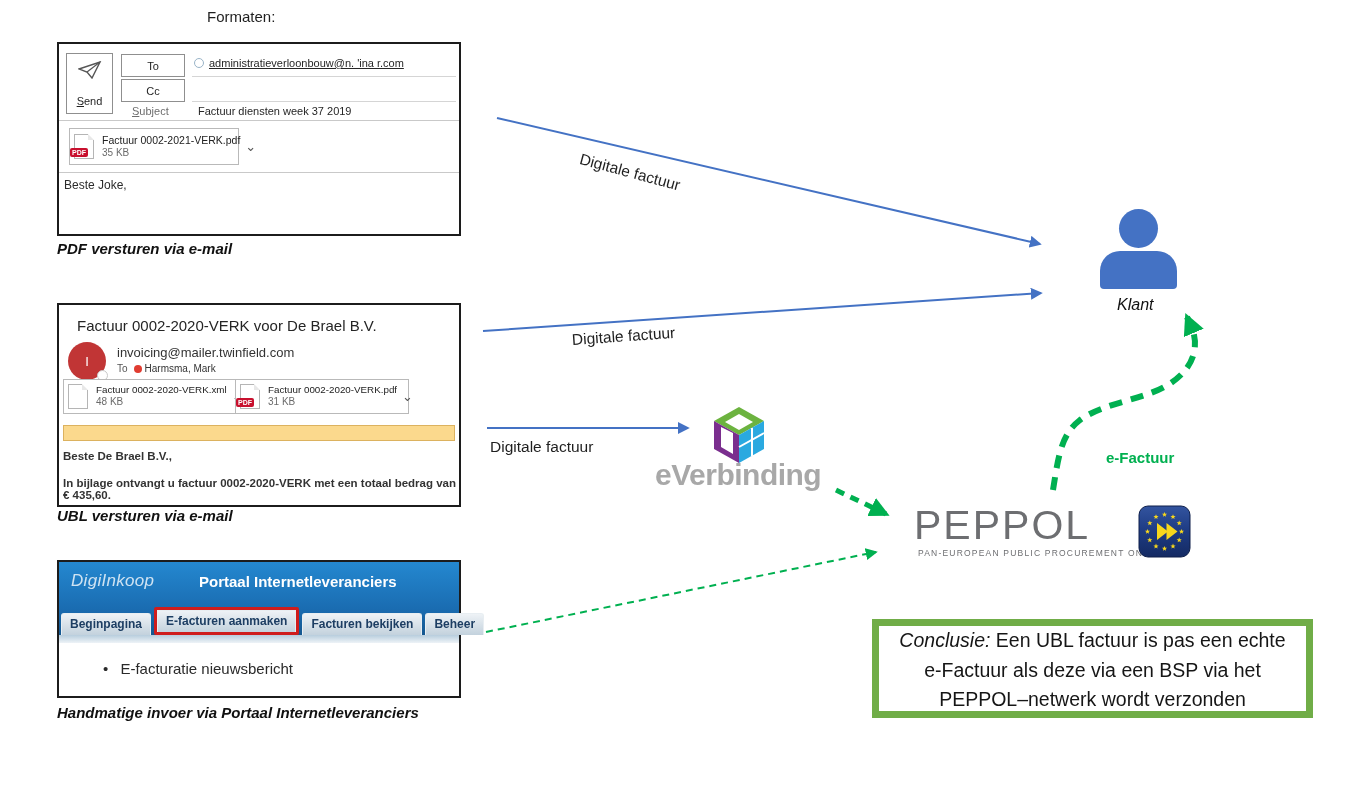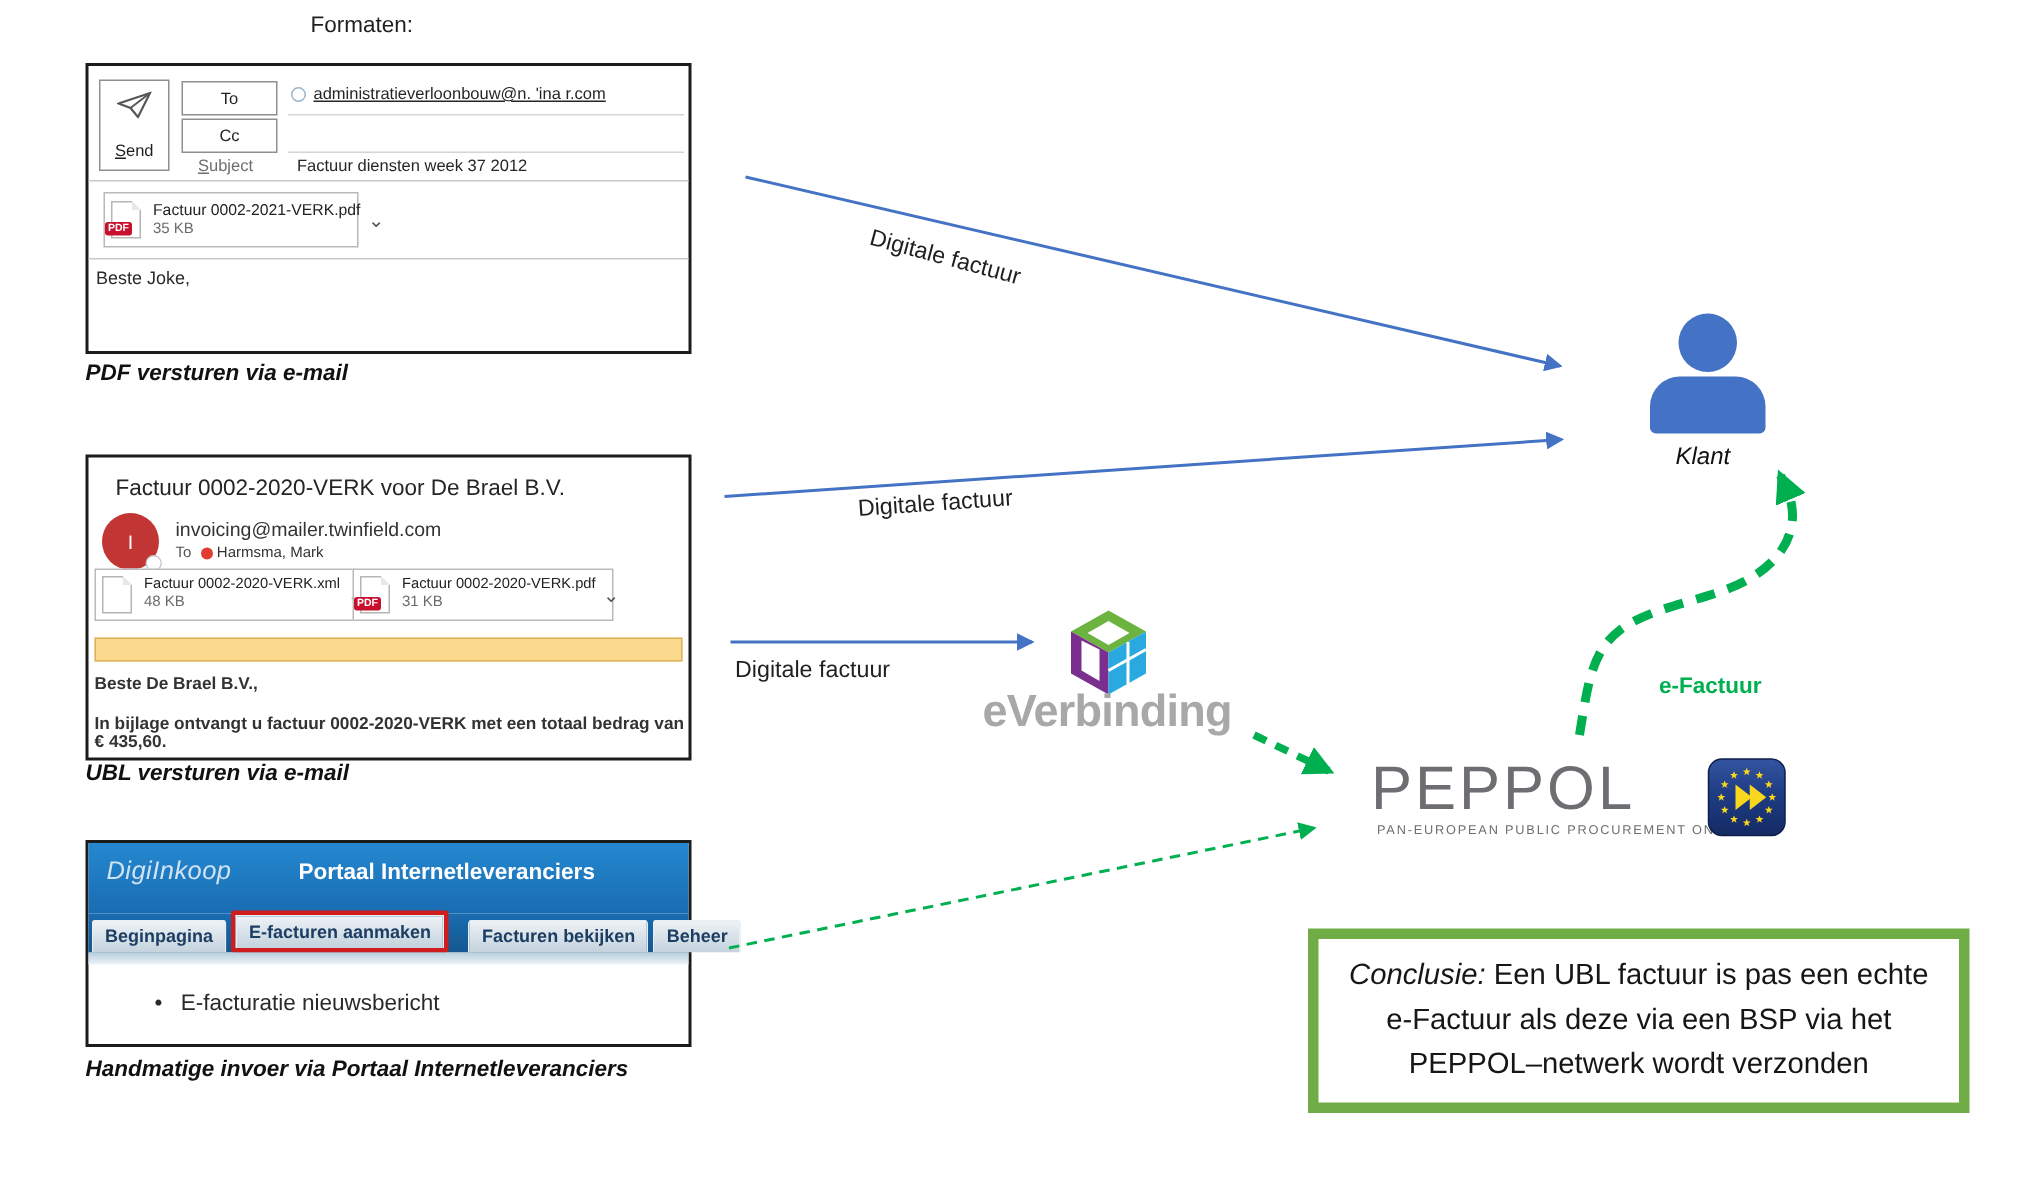--- a/index.html
+++ b/index.html
@@ -42,40 +42,40 @@
   
   .portal-header{position:absolute;left:0;top:0;width:100%;height:47px;
       background:linear-gradient(#2488d0,#1a6cb1);}
   .portal-brand{font-style:italic;font-size:17px;color:#cfe3f2;letter-spacing:.3px;}
   .portal-title{font-weight:bold;font-size:15px;color:#fff;}
   .tabrow{position:absolute;left:0;top:47px;width:100%;height:26px;
       background:linear-gradient(#1a6cb1,#15578f);display:flex;align-items:flex-end;padding-left:2px;box-sizing:border-box;}
   .tab{background:linear-gradient(#eef2f6,#c3d2dd);border:1px solid #e8eef2;border-bottom:none;
       border-radius:3px 3px 0 0;font-size:12px;font-weight:bold;color:#1d3e63;
       padding:3px 8px 4px;margin-right:3px;white-space:nowrap;}
-  .tab-red{border:3px solid #cf1d1d;border-radius:2px;margin-right:13px;}
+  .tab-red{border:3px solid #cf1d1d;border-radius:2px;margin-right:3px;}
   .tab-red .tab{margin:0;border-radius:0;}
   .portal-strip{position:absolute;left:0;top:73px;width:100%;height:8px;
       background:linear-gradient(#b7cddd,#eef3f7);}
   .portal-bullet{position:absolute;left:44px;top:98px;font-size:15px;color:#2a2a2a;}
 
   
   .arrowlabel{font-size:15.5px;color:#1f1f1f;white-space:nowrap;transform-origin:left center;}
   .klant-head{width:39px;height:39px;border-radius:50%;background:#4472c4;}
   .klant-body{width:77px;height:38px;background:#4472c4;border-radius:20px 20px 4px 4px;}
   .klant-label{font-style:italic;font-size:16px;color:#111;}
   .everb-text{font-size:30px;font-weight:600;color:#a8a8a8;letter-spacing:-.5px;}
   .peppol-text{font-size:41px;font-weight:400;color:#6d6e71;letter-spacing:2px;}
   .peppol-sub{font-size:8.5px;color:#6d6e71;letter-spacing:1.2px;white-space:nowrap;}
   .efactuur{font-size:15px;font-weight:bold;color:#00b050;}
 
   
-  .conclusion{position:absolute;left:872px;top:619px;width:441px;height:123px;
+  .conclusion{position:absolute;left:872px;top:619px;width:441px;height:99px;
       border:7px solid #70ad47;background:#fff;box-sizing:border-box;
-      display:flex;align-items:center;justify-content:center;}
+      display:flex;align-items:flex-start;justify-content:center;}
   .conclusion p{margin:0;padding:0 12px;text-align:center;font-size:19.5px;line-height:1.52;color:#161616;}
   .conclusion .ital{font-style:italic;}
 
   svg.overlay{position:absolute;left:0;top:0;pointer-events:none;}
 </style>
 </head>
 <body>
 
 <div id="canvas">
 
@@ -95,21 +95,21 @@
     <div class="btn abs ufirst" style="left:62px;top:35px;width:62px;height:21px;">Cc</div>
 
     <div class="abs" style="left:135px;top:13px;display:flex;align-items:center;gap:5px;">
       <span class="presence-ring"></span>
       <span class="addr">administratieverloonbouw@n.  'ina   r.com</span>
     </div>
     <div class="fieldline abs" style="left:133px;top:32px;width:264px;"></div>
     <div class="fieldline abs" style="left:133px;top:57px;width:264px;"></div>
 
     <div class="abs ufirst" style="left:73px;top:61px;font-size:11px;color:#6e6e6e;">Subject</div>
-    <div class="abs" style="left:139px;top:61px;font-size:11px;color:#262626;">Factuur diensten week 37 2012</div>
+    <div class="abs" style="left:139px;top:61px;font-size:11px;color:#262626;">Factuur diensten week 37 2019</div>
     <div class="fullline abs" style="left:0;top:76px;width:400px;"></div>
 
     <div class="chip" style="left:10px;top:84px;width:160px;height:35px;">
       <span class="fileicon">
         <span class="fold"></span>
         <span class="pdfbadge">PDF</span>
       </span>
       <span style="margin-left:8px;">
         <div class="chipname">Factuur 0002-2021-VERK.pdf</div>
         <div class="chipsize">35 KB</div>

